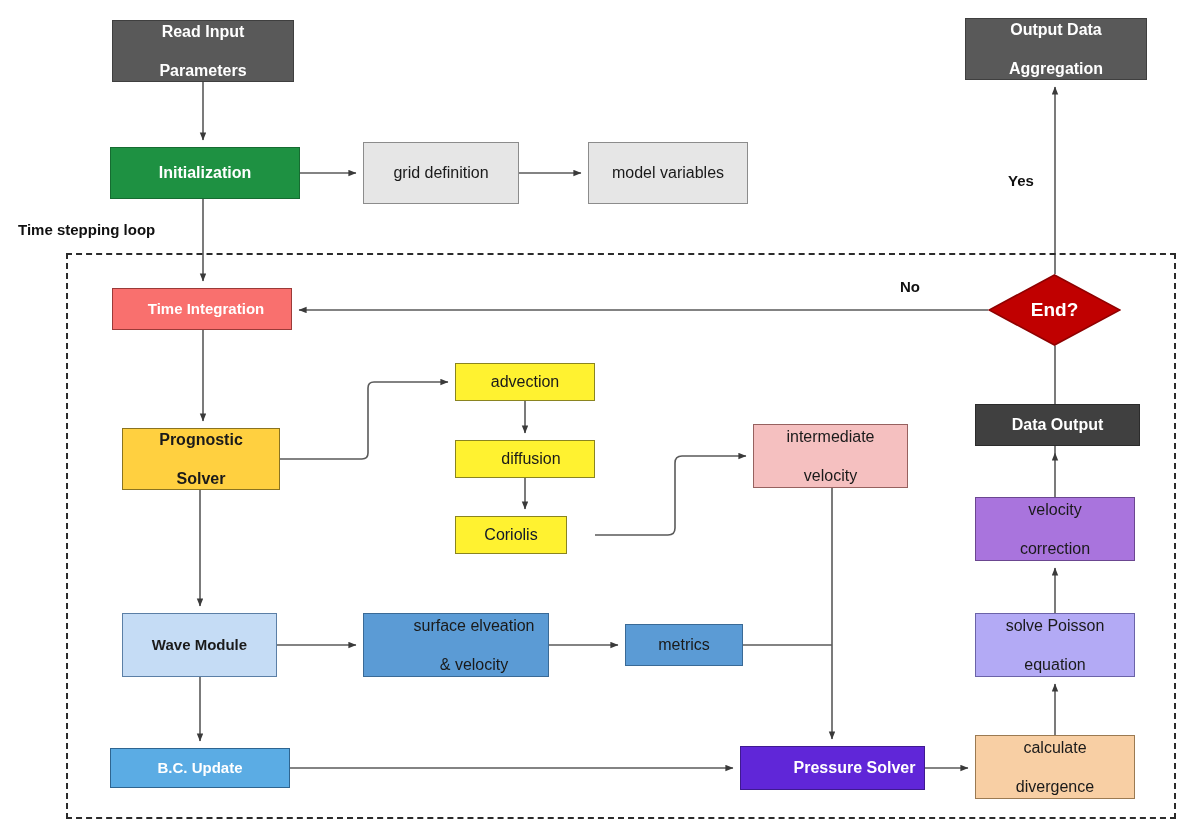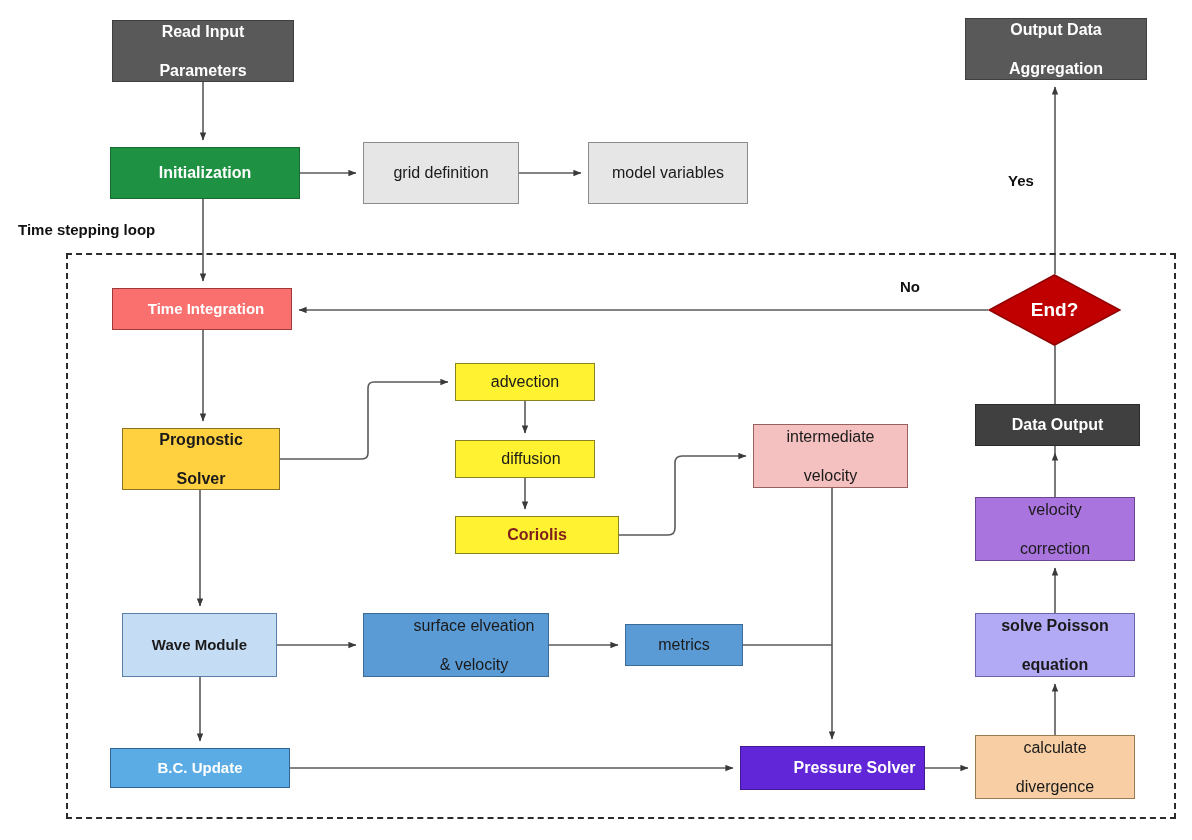--- a/index.html
+++ b/index.html
@@ -124,21 +124,21 @@
 
   <div class="node" style="left: 122px; top: 428px; width: 158px; height: 62px; background: rgb(255, 208, 64); border-color: rgb(138, 115, 32); color: rgb(26, 26, 26); font-weight: bold; font-size: 16px;">
     <span><span>Prognostic</span><br>
           <span>Solver</span></span>
   </div>
 
   <div class="node" style="left: 455px; top: 440px; width: 140px; height: 38px; background: rgb(255, 242, 48); border-color: rgb(138, 132, 32); color: rgb(26, 26, 26); font-weight: normal; font-size: 16px; padding-left: 12px;">
     <span>diffusion</span>
   </div>
 
-  <div class="node" style="left: 455px; top: 516px; width: 164px; height: 38px; background: rgb(255, 242, 48); border-color: rgb(138, 132, 32); color: #7f1d1d; font-weight: bold; font-size: 16px;">
+  <div class="node" style="left: 455px; top: 516px; width: 112px; height: 38px; background: rgb(255, 242, 48); border-color: rgb(138, 132, 32); color: #0f172a; font-weight: normal; font-size: 16px;">
     <span>Coriolis</span>
   </div>
 
   <div class="node" style="left: 753px; top: 424px; width: 155px; height: 64px; background: rgb(245, 192, 192); border-color: rgb(150, 97, 95); color: rgb(26, 26, 26); font-weight: normal; font-size: 16px;">
     <span><span>intermediate</span><br>
           <span>velocity</span></span>
   </div>
 
   <div class="node" style="left: 122px; top: 613px; width: 155px; height: 64px; background: rgb(197, 220, 245); border-color: rgb(91, 127, 166); color: rgb(26, 26, 26); font-weight: bold; font-size: 15px;">
     <span>Wave Module</span>
@@ -159,21 +159,21 @@
 
   <div class="node" style="left: 740px; top: 746px; width: 185px; height: 44px; background: rgb(96, 38, 216); border-color: rgb(63, 26, 144); color: rgb(255, 255, 255); font-weight: bold; font-size: 16px; padding-left: 44px;">
     <span>Pressure Solver</span>
   </div>
 
   <div class="node" style="left: 975px; top: 735px; width: 160px; height: 64px; background: rgb(248, 207, 164); border-color: rgb(155, 122, 82); color: rgb(26, 26, 26); font-weight: normal; font-size: 16px;">
     <span><span>calculate</span><br>
           <span>divergence</span></span>
   </div>
 
-  <div class="node" style="left: 975px; top: 613px; width: 160px; height: 64px; background: rgb(179, 170, 245); border-color: rgb(107, 99, 168); color: rgb(26, 26, 26); font-weight: bold; font-size: 16px;">
+  <div class="node" style="left: 975px; top: 613px; width: 160px; height: 64px; background: rgb(179, 170, 245); border-color: rgb(107, 99, 168); color: rgb(26, 26, 26); font-weight: normal; font-size: 16px;">
     <span><span>solve Poisson</span><br>
           <span>equation</span></span>
   </div>
 
   <div class="node" style="left: 975px; top: 497px; width: 160px; height: 64px; background: rgb(169, 116, 221); border-color: rgb(107, 70, 144); color: rgb(26, 26, 26); font-weight: normal; font-size: 16px;">
     <span><span>velocity</span><br>
           <span>correction</span></span>
   </div>
 
   <div class="node" style="left: 975px; top: 404px; width: 165px; height: 42px; background: rgb(64, 64, 64); border-color: rgb(43, 43, 43); color: rgb(255, 255, 255); font-weight: bold; font-size: 16px;">

